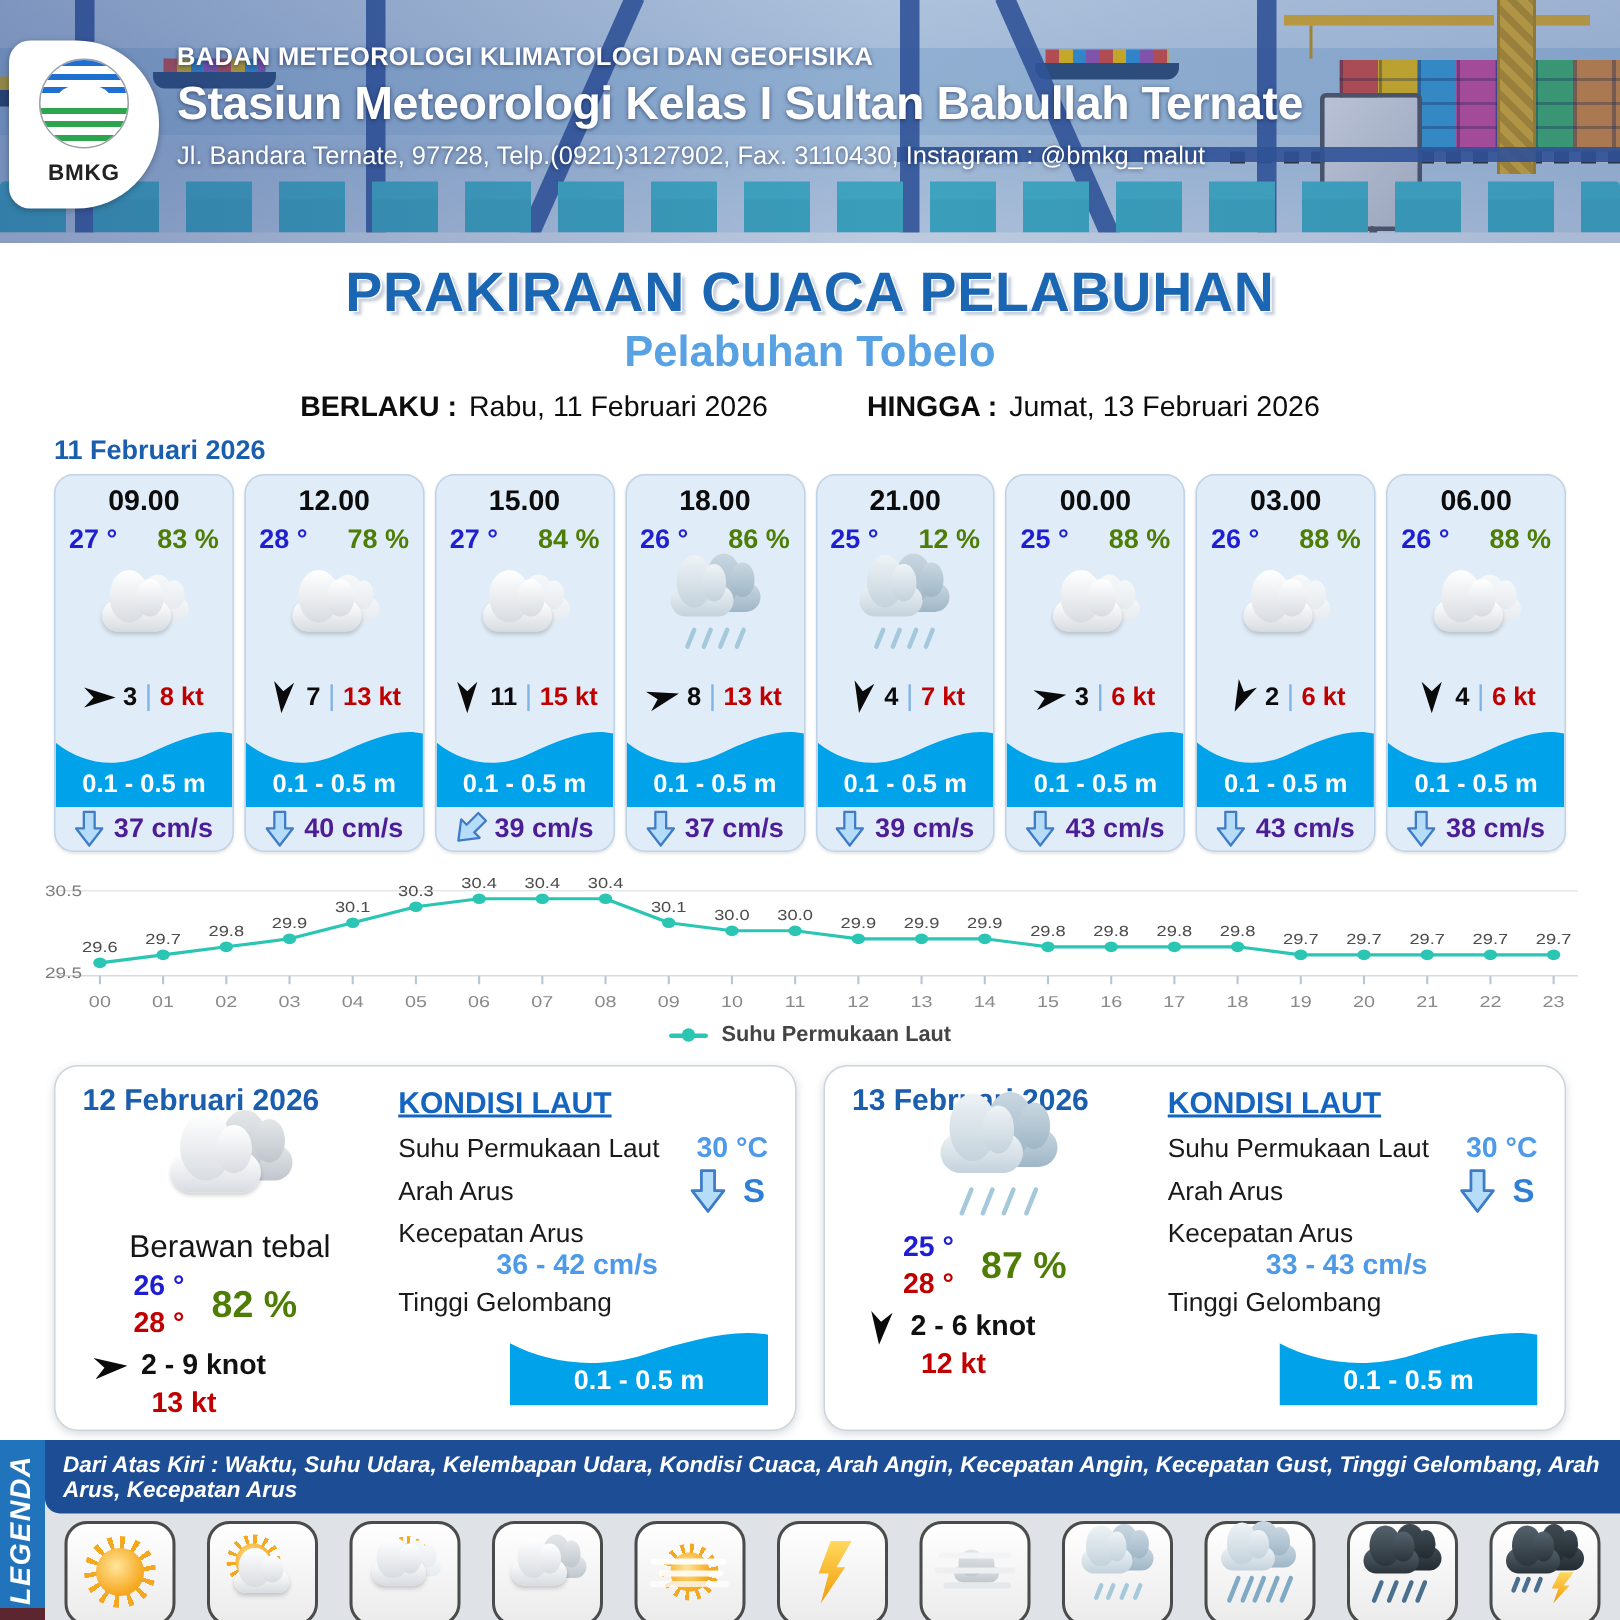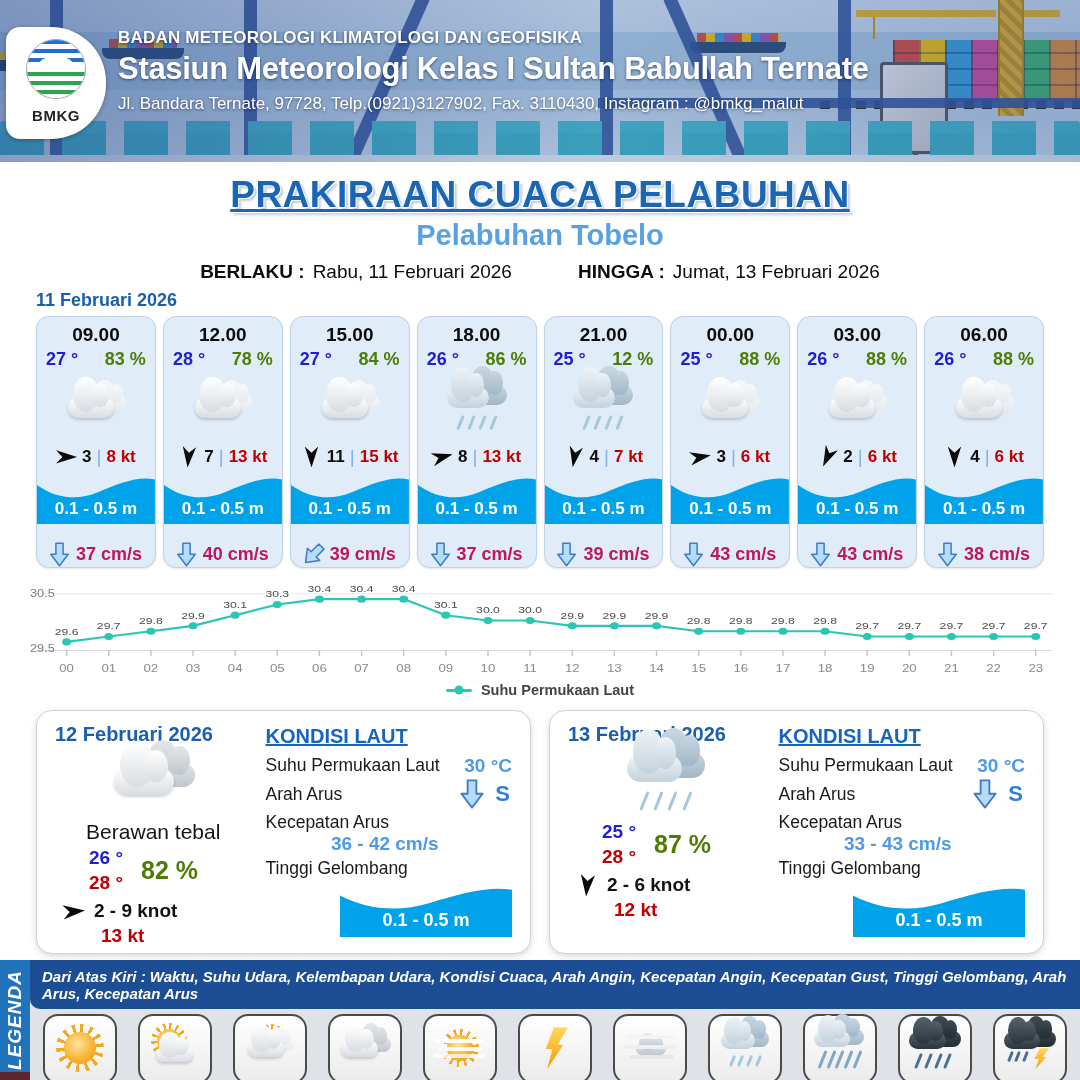--- a/index.html
+++ b/index.html
@@ -45,41 +45,41 @@
   .bmkg-bot{position:absolute;bottom:0;left:0;right:0;height:44%;background:repeating-linear-gradient(180deg,#2da44e 0 4px,#fff 4px 9px);}
   .bmkg-text{font-size:15px;font-weight:bold;color:#222;margin-top:8px;letter-spacing:.5px;}
   .hero-text{position:absolute;left:118px;top:28px;z-index:6;color:#fff;text-shadow:0 1px 3px rgba(8,18,55,.6);}
   .agency{font-size:17px;font-weight:bold;letter-spacing:.2px;}
   .station{font-size:31px;font-weight:bold;margin-top:3px;letter-spacing:-.3px;}
   .address{font-size:17px;margin-top:7px;}
 
   
   .title-block{text-align:center;padding-top:12px;}
   .main-title{font-size:37px;font-weight:800;color:#1a66b2;letter-spacing:.5px;margin:0;
-    text-shadow:1px 1px 0 #ffffff,3px 3px 2px rgba(150,165,190,.55);text-decoration:underline;}
+    text-shadow:1px 1px 0 #ffffff,3px 3px 2px rgba(150,165,190,.55);}
   .sub-title{font-size:29px;font-weight:bold;color:#58a2e4;margin:3px 0 0;}
   .validity{display:flex;justify-content:center;gap:66px;font-size:19px;color:#0d0d0d;margin-top:9px;}
   .validity b{margin-right:8px;}
   .day-label{font-size:18px;font-weight:bold;color:#1b5eae;text-align:left;margin:7px 0 0 36px;}
 
   
   .cards-row{display:flex;gap:7px;margin:5px 36px 0;}
   .hcard{width:121px;height:252px;background:#e0ecf8;border:1px solid #bfd2e6;border-radius:13px;
     box-shadow:0 1px 2px rgba(0,0,0,.10);display:flex;flex-direction:column;overflow:hidden;box-sizing:border-box;flex:1;}
   .h-time{font-size:19px;font-weight:bold;color:#0c0c0c;text-align:center;margin-top:7px;}
   .h-temps{display:flex;justify-content:space-between;padding:3px 9px 0;font-size:18px;font-weight:bold;}
   .h-temp{color:#1f1fd1;} .h-hum{color:#4e7d05;}
   .h-icon{height:82px;display:flex;align-items:center;justify-content:center;}
   .h-wind{display:flex;align-items:center;justify-content:center;gap:5px;font-size:17px;font-weight:bold;height:26px;color:#0c0c0c;}
   .h-sep{color:#7fb2e6;font-weight:normal;font-size:19px;}
   .h-gust{color:#c00000;}
   .h-wave{position:relative;height:56px;margin-top:4px;}
   .h-wave svg{position:absolute;inset:0;width:100%;height:100%;}
   .h-wave-text{position:absolute;left:0;right:0;bottom:5px;text-align:center;color:#fff;font-weight:bold;font-size:17px;}
-  .h-current{display:flex;align-items:center;justify-content:center;gap:7px;padding-top:18px;color:#be185d;font-size:18px;font-weight:bold;}
+  .h-current{display:flex;align-items:center;justify-content:center;gap:7px;padding-top:2px;color:#4c1d95;font-size:18px;font-weight:bold;}
 
   .dart{display:inline-block;background:#0a0a0a;clip-path:polygon(0 8%,100% 50%,0 92%,30% 50%);flex:none;}
   .cur-arrow{display:inline-block;flex:none;}
 
   
   .chart-wrap{margin:8px 28px 0;}
   #sst-chart{width:100%;height:102px;display:block;}
   .ax{font-size:12.5px;fill:#7c7c7c;}
   .tk{font-size:13px;fill:#8a8a8a;}
   .dl{font-size:12px;fill:#4c4c4c;}

